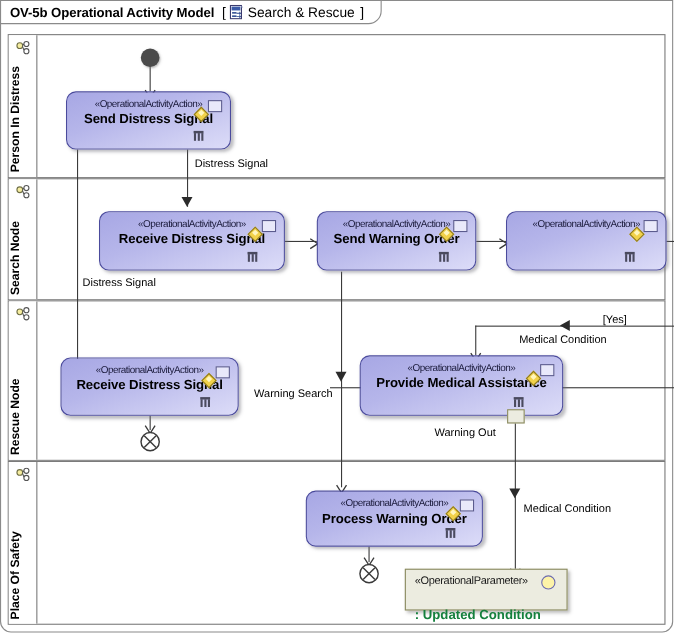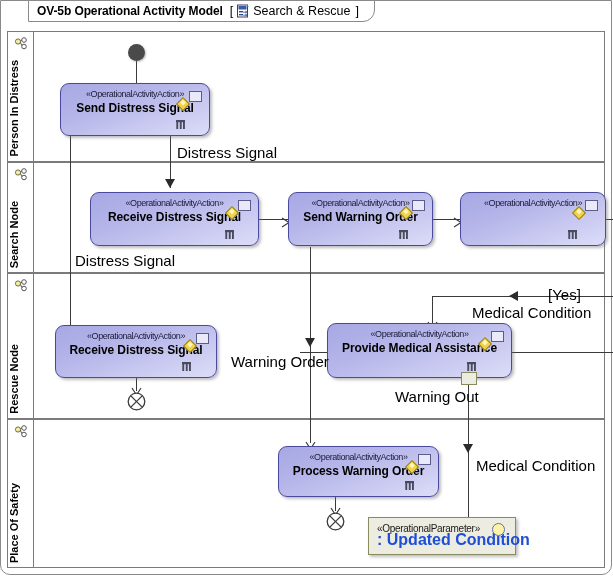--- a/index.html
+++ b/index.html
@@ -17,21 +17,20 @@
   }
 
   
   #titletab{
     position:absolute;left:0;top:0;height:22px;
     border:1px solid #8a8a8a;border-bottom:1px solid #8a8a8a;
     border-radius:0 0 12px 0;background:#ffffff;
     box-sizing:border-box;padding:0 12px 0 8px;
     display:flex;align-items:center;white-space:nowrap;
     z-index:6;
-    margin-left:28px;
   }
   #titletab .ttl{font-size:12px;font-weight:bold;color:#000;letter-spacing:-0.1px;}
   #titletab .brk{font-size:12.5px;color:#000;margin:0 3px 0 7px;}
   #titletab .ctx{font-size:12.5px;color:#000;}
   .diagicon{display:inline-block;width:14px;height:14px;position:relative;margin:0 3px 0 0;vertical-align:-3px;}
 
   
   .lane{position:absolute;left:7px;box-sizing:border-box;
         border:1px solid #7b7b7b;background:#ffffff;}
   .lane-hdr{position:absolute;left:0;top:0;width:26px;height:100%;
@@ -65,34 +64,34 @@
   .ic-diamond::after{content:"";position:absolute;left:1px;top:1px;width:4px;height:4px;background:#fff6bd;}
   .rake{position:absolute;width:14px;height:12px;}
 
   
   .param{
     position:absolute;box-sizing:border-box;
     border:1px solid #8a8a5f;background:#ecece0;
     box-shadow:2px 2px 3px rgba(110,110,110,.45);z-index:4;
   }
   .param .stereo{position:absolute;left:8px;top:5px;font-size:10px;color:#1a1a1a;letter-spacing:-0.3px;white-space:nowrap;text-align:center;}
-  .param .nm{position:absolute;left:8px;top:13px;font-size:16px;font-weight:bold;color:#1d4ed8;white-space:nowrap;}
+  .param .nm{position:absolute;left:8px;top:34px;font-size:12px;font-weight:bold;color:#15803d;white-space:nowrap;}
   .param .ball{position:absolute;width:11px;height:11px;border-radius:50%;background:#fdf3a8;border:1.3px solid #6b6bb0;}
 
   
   .pin{position:absolute;width:14px;height:11px;background:#ecece0;border:1px solid #8a8a5f;z-index:5;}
   .initial{position:absolute;width:17px;height:17px;border-radius:50%;background:#4a4a4a;z-index:4;
            box-shadow:1px 1px 2px rgba(120,120,120,.5);}
   .final{position:absolute;width:19px;height:19px;z-index:4;}
 
   
   .ln{position:absolute;background:#3a3a3a;z-index:2;}
   .lnh{height:1px;}
   .lnv{width:1px;}
-  .lbl{position:absolute;font-size:15px;color:#000;white-space:nowrap;z-index:5;}
+  .lbl{position:absolute;font-size:10px;color:#000;white-space:nowrap;z-index:5;}
   .arw{position:absolute;width:0;height:0;z-index:3;}
   .arw-d{border-left:5px solid transparent;border-right:5px solid transparent;border-top:9px solid #2b2b2b;}
   .arw-l{border-top:5px solid transparent;border-bottom:5px solid transparent;border-right:9px solid #2b2b2b;}
   .arwo{position:absolute;z-index:3;}
 </style>
 </head>
 <body>
 
 <div id="frame"></div>
 
@@ -205,21 +204,21 @@
 <div class="arwo" style="left:453px;top:214px;">
   <svg width="10" height="11">
       <path d="M1 1 L8 5.5 L1 10" fill="none" stroke="#3a3a3a" stroke-width="1.2"></path>
     </svg>
 </div>
 
 <div class="ln lnh" style="left:606px;top:219px;width:7px;"></div>
 
 <div class="ln lnv" style="left:310px;top:247px;height:196px;"></div>
 <div class="arw arw-d" style="left:305px;top:338px;"></div>
-<div class="lbl" style="left:231px;top:353px;">Warning Order</div>
+<div class="lbl" style="left:231px;top:353px;">Warning Search</div>
 <div class="arwo" style="left:305px;top:437px;">
   <svg width="11" height="10">
       <path d="M1 1 L5.5 8 L10 1" fill="none" stroke="#3a3a3a" stroke-width="1.2"></path>
     </svg>
 </div>
 
 <div class="ln lnv" style="left:136px;top:378px;height:13px;"></div>
 <div class="arwo" style="left:131px;top:383px;">
   <svg width="11" height="10">
       <path d="M1 1 L5.5 8 L10 1" fill="none" stroke="#3a3a3a" stroke-width="1.2"></path>

